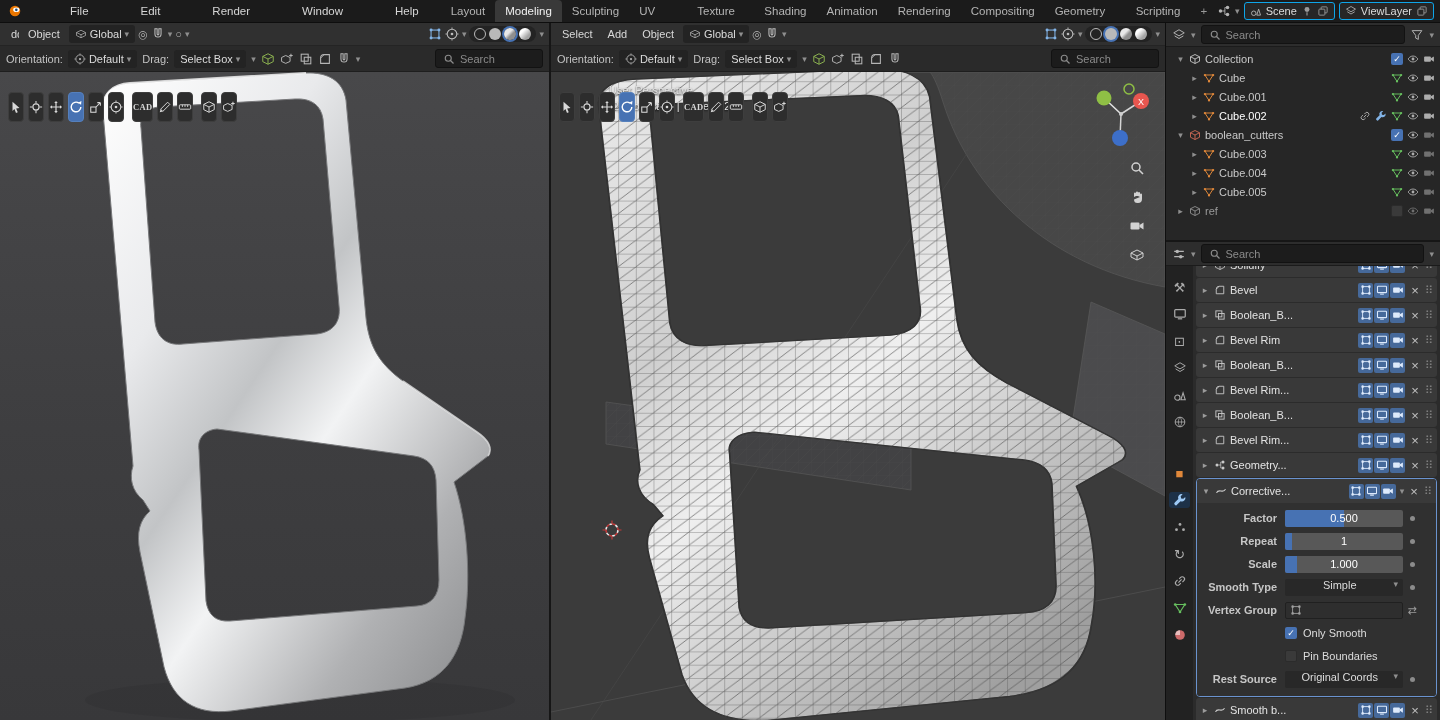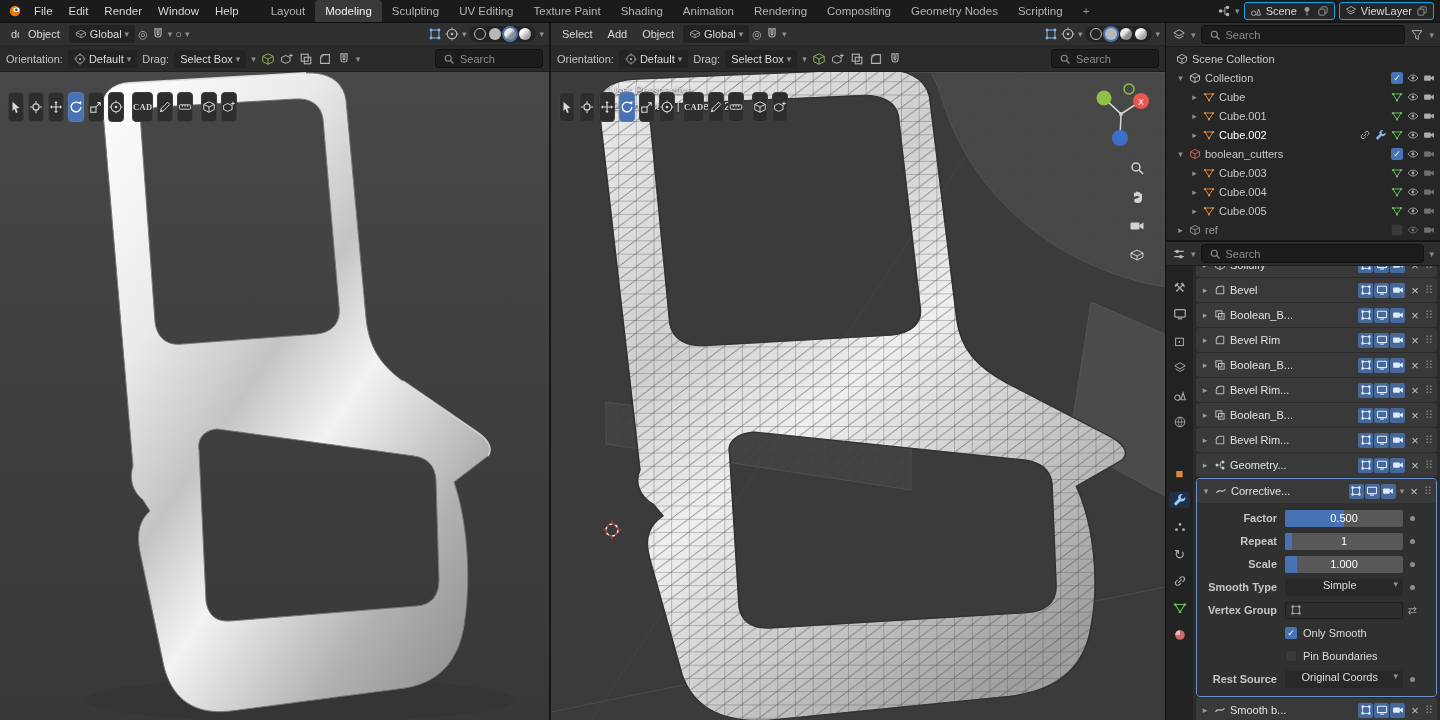--- a/index.html
+++ b/index.html
@@ -2,21 +2,21 @@
 <html><head>
 <meta charset="utf-8">
 <style>
   * { box-sizing: border-box; margin: 0; padding: 0; }
   html,body { width:1440px; height:720px; overflow:hidden; background:#111; }
   body { font-family:"Liberation Sans","DejaVu Sans",sans-serif; font-size:11px; color:#c9c9c9; }
   .app { position:relative; width:1440px; height:720px; background:#1d1d1d; }
 
   
   .topbar { position:absolute; left:0; top:0; width:1440px; height:23px; background:#1b1b1b; display:flex; align-items:center; border-bottom:1px solid #0e0e0e; }
-  .menu { padding:0 8px; line-height:22px; color:#d6d6d6; font-size:11.5px; cursor:default; }
+  .menu { padding:0 8px; line-height:22px; color:#d6d6d6; font-size:11.5px; cursor:default;margin-left:36px; }
   .tabs { display:flex; margin-left:14px; align-items:flex-start; height:23px; }
   .tab { padding:0 10px; line-height:22px; color:#b4b4b4; font-size:11.5px; border-radius:4px 4px 0 0; }
   .tab.active { background:#393939; color:#f0f0f0; }
   .tab.add { color:#9a9a9a; }
   .tb-right { margin-left:auto; display:flex; align-items:center; gap:4px; padding-right:6px; }
   .chip { display:flex; align-items:center; gap:4px; background:#262626; border:1px solid #0ea5e9; border-radius:3px; height:18px; padding:0 5px; color:#dcdcdc; }
   .gly { color:#b5b5b5; font-size:11px; line-height:1; }
   .ib { display:flex; align-items:center; justify-content:center; }
   .ic { width:14px; height:14px; display:block; }
   .ic12 { width:12px; height:12px; display:block; }
@@ -741,28 +741,20 @@
         </div>
         <span class="ib">
             <svg class="ic" viewBox="0 0 16 16" style="color:#b5b5b5">
               <use href="#i-funnel"></use>
             </svg>
           </span>
         <span class="caret">▾</span>
       </div>
       <div class="o-rows">
 
-        <div class="orow d1">
-          <span class="oic">
-              <svg class="ic12" viewBox="0 0 16 16" style="color:#c5c5c5">
-                <use href="#i-coll"></use>
-              </svg>
-            </span>
-          <span class="olabel">Scene Collection</span>
-        </div>
 
         <div class="orow d1">
           <span class="chev">▾</span>
           <span class="oic">
               <svg class="ic12" viewBox="0 0 16 16" style="color:#d5d5d5">
                 <use href="#i-coll"></use>
               </svg>
             </span>
           <span class="olabel">Collection</span>
           <span class="oright">

